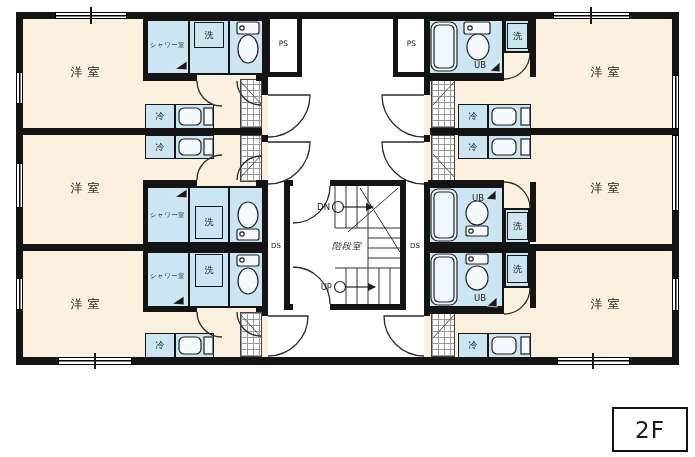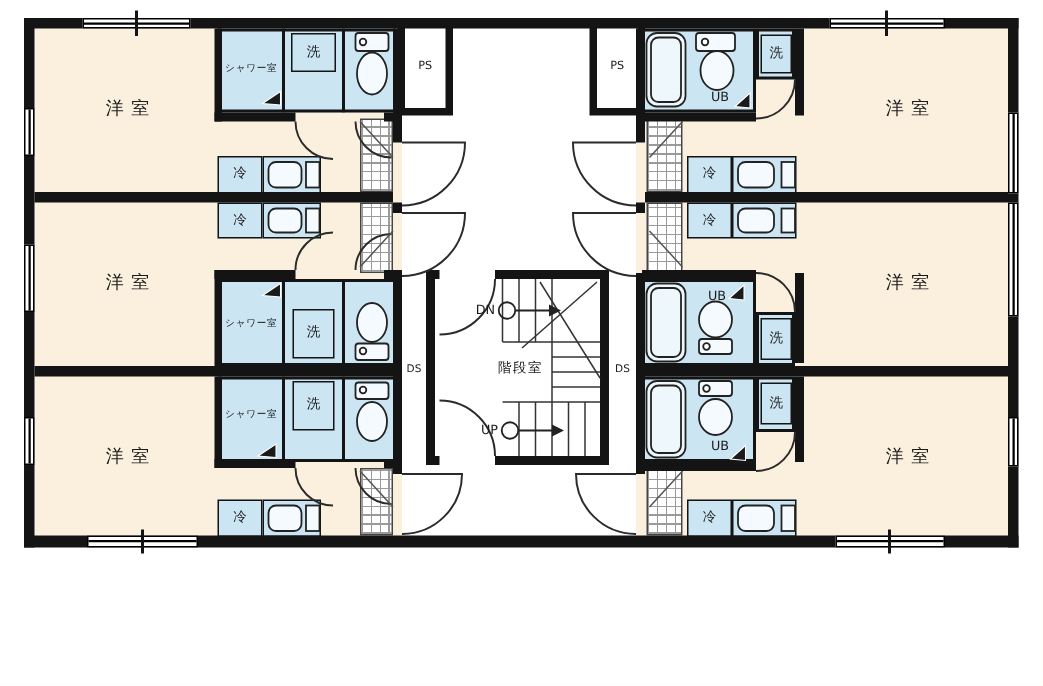--- a/index.html
+++ b/index.html
@@ -290,17 +290,18 @@
 
   <div class="lbl dir-lbl" style="left:462px;top:59px;width:24px;height:12px;">UB</div>
   <div class="lbl dir-lbl" style="left:460px;top:192px;width:24px;height:12px;">UB</div>
   <div class="lbl dir-lbl" style="left:462px;top:292px;width:24px;height:12px;">UB</div>
 
   <div class="lbl shaft-lbl" style="left:270px;top:36px;width:27px;height:16px;">PS</div>
   <div class="lbl shaft-lbl" style="left:398px;top:36px;width:27px;height:16px;">PS</div>
   <div class="lbl ds-lbl" style="left:268px;top:240px;width:16px;height:12px;">DS</div>
   <div class="lbl ds-lbl" style="left:406px;top:240px;width:18px;height:12px;">DS</div>
 
-  <div class="lbl stair-lbl" style="left:322px;top:240px;width:50px;height:12px;">階段室</div>
+  <div class="lbl stair-lbl" style="left:322px;top:240px;width:50px;height:12px;font-style:italic;">階段室</div>
   <div class="lbl dir-lbl" style="left:308px;top:201px;width:22px;height:12px;">DN</div>
   <div class="lbl dir-lbl" style="left:310px;top:281px;width:22px;height:12px;">UP</div>
 
+  <div class="floorbox">2F</div>
 </div>
 
 </body></html>

